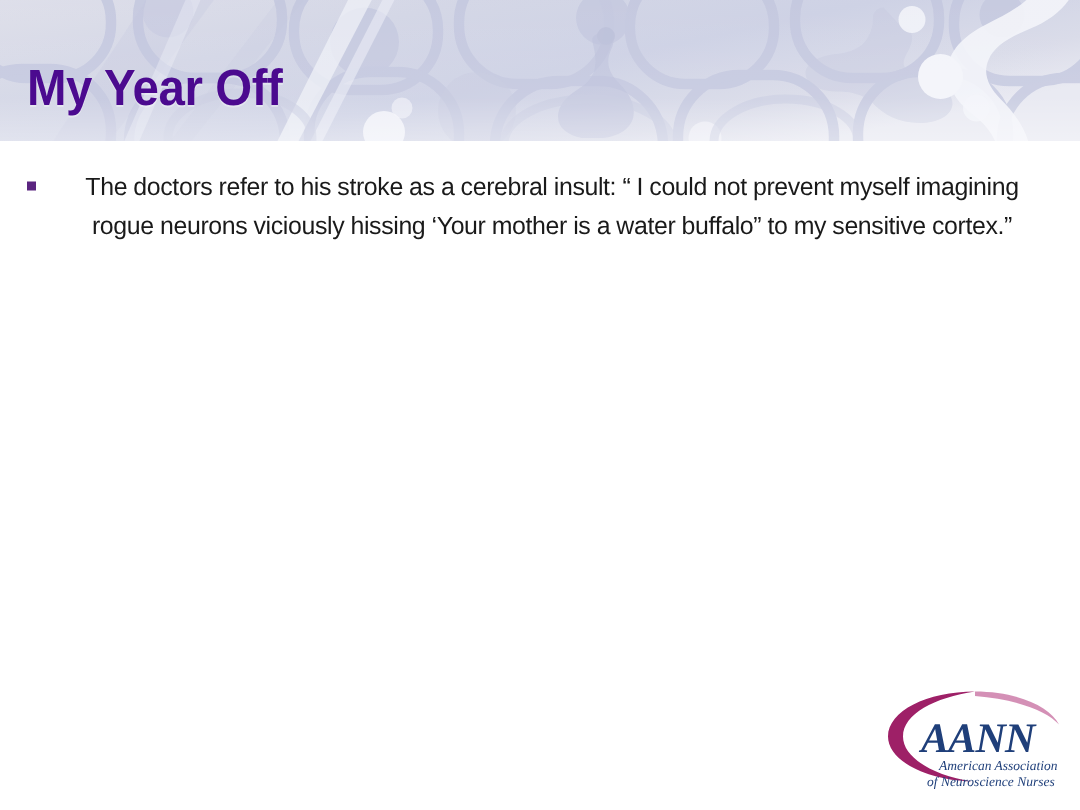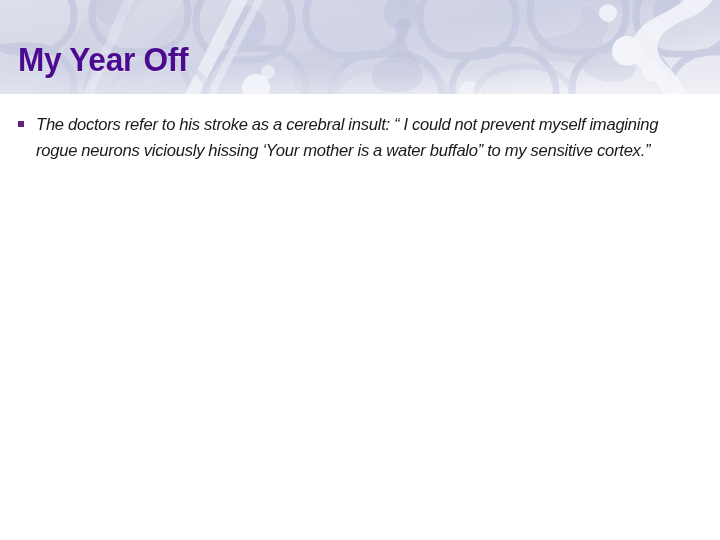--- a/index.html
+++ b/index.html
@@ -88,22 +88,21 @@
   .bullet-item {
     position: relative;
     padding-left: 22px;
     margin: 0 0 30px 0;
     font-size: 16.6px;
     line-height: 25.5px;
     color: #1a1a1a;
     font-family: "Liberation Sans", sans-serif;
     letter-spacing: -0.25px;
     word-spacing: -0.2px;
-    text-align: left;
-    font-style: italic;
+    text-align: center;
   }
   .bullet-item:last-child { margin-bottom: 0; }
 
   .bullet-marker {
     position: absolute;
     left: 4px;
     top: 9px;
     width: 6px;
     height: 6px;
     background: #5b2580;
@@ -210,14 +209,28 @@
 
       <li class="bullet-item">
         <span class="bullet-marker"></span>
         <span class="bullet-text">The doctors refer to his stroke as a cerebral insult: “ I could not prevent myself imagining rogue neurons viciously hissing ‘Your mother is a water buffalo” to my sensitive cortex.”</span>
       </li>
 
 
     </ul>
   </div>
 
+  <div class="logo">
+    <svg viewBox="0 0 136 76">
+
+      <path d="M72 6 C40 6 14 19 14 36 C14 52 39 65 70 66 C44 62 24 50 24 36 C24 21 45 10 72 6 Z" fill="#9e2067"></path>
+
+      <path d="M72 6 C100 6 122 16 128 28 C120 19 99 11 72 9 Z" fill="#b0357a" opacity="0.55"></path>
+
+      <text x="36" y="46" font-family="'Liberation Serif', serif" font-size="28" font-style="italic" font-weight="bold" letter-spacing="-0.5" fill="#1f3f7a">AANN</text>
+
+      <text x="48" y="58" font-family="'Liberation Serif', serif" font-size="9" font-style="italic" fill="#1f3f7a">American Association</text>
+
+      <text x="40" y="69" font-family="'Liberation Serif', serif" font-size="9" font-style="italic" fill="#1f3f7a">of Neuroscience Nurses</text>
+    </svg>
+  </div>
 
 </div>
 
 </body></html>

